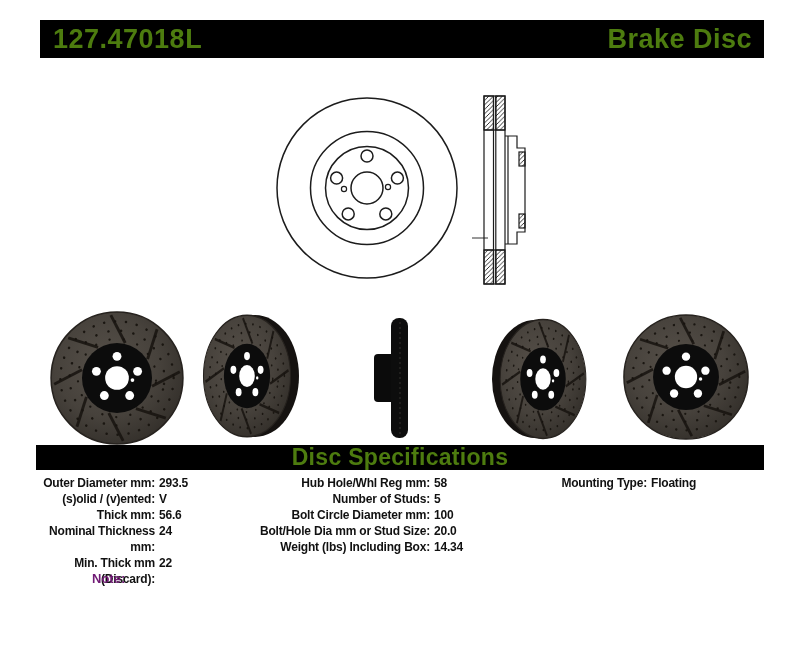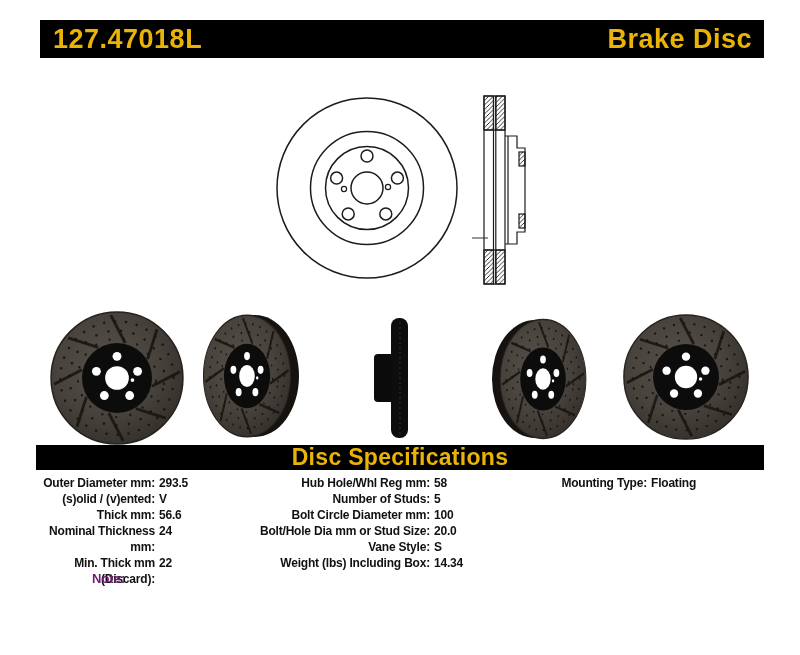--- a/index.html
+++ b/index.html
@@ -1,20 +1,20 @@
 <!DOCTYPE html>
 <html><head>
 <meta charset="utf-8">
 <style>
   * { margin:0; padding:0; box-sizing:border-box; }
   html,body { width:800px; height:655px; background:#ffffff; font-family:"Liberation Sans", sans-serif; }
   .page { position:relative; width:800px; height:655px; background:#fff; overflow:hidden; }
 
   
-  .bar { position:absolute; background:#000; color:#eab308; display:flex; align-items:center; }
+  .bar { position:absolute; background:#000; color:#4d7c0f; display:flex; align-items:center; }
   .bar-header { left:40px; top:20px; width:724px; height:38px; justify-content:space-between; padding:0 12px 0 13px; }
   .part-number { font-size:27px; font-weight:700; letter-spacing:0.5px; }
   .product-type { font-size:27px; font-weight:700; letter-spacing:0.5px; }
   .bar-specs { left:36px; top:445px; width:728px; height:25px; justify-content:center; }
   .specs-title { font-size:23px; font-weight:700; letter-spacing:0.3px; }
 
   
   .spec-col { position:absolute; top:475px; color:#111; }
   .spec-row { display:flex; line-height:16px; font-size:12px; font-weight:700; letter-spacing:-0.2px; }
   .spec-label { text-align:right; flex:0 0 auto; }
@@ -192,24 +192,20 @@
     </div>
     <div class="spec-row">
       <span class="spec-label">Bolt Circle Diameter mm:</span>
       <span class="spec-value">100</span>
     </div>
     <div class="spec-row">
       <span class="spec-label">Bolt/Hole Dia mm or Stud Size:</span>
       <span class="spec-value">20.0</span>
     </div>
     <div class="spec-row">
-      <span class="spec-label">Vane Style:</span>
-      <span class="spec-value">S</span>
-    </div>
-    <div class="spec-row">
       <span class="spec-label">Weight (lbs) Including Box:</span>
       <span class="spec-value">14.34</span>
     </div>
   </div>
 
   <div class="spec-col col-right">
     <div class="spec-row">
       <span class="spec-label">Mounting Type:</span>
       <span class="spec-value">Floating</span>
     </div>

